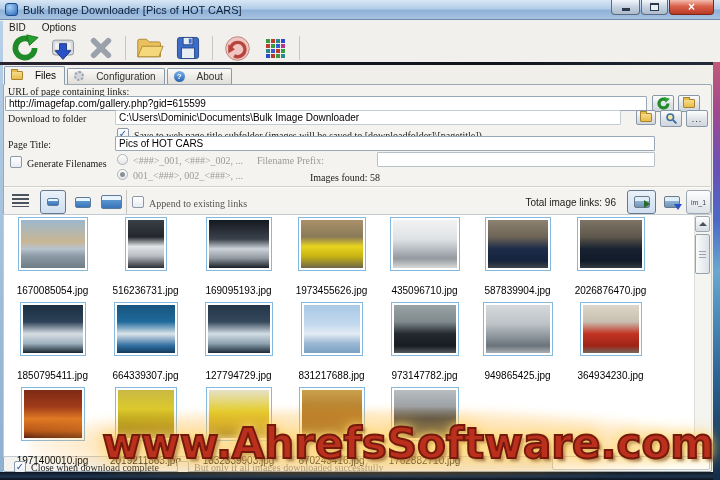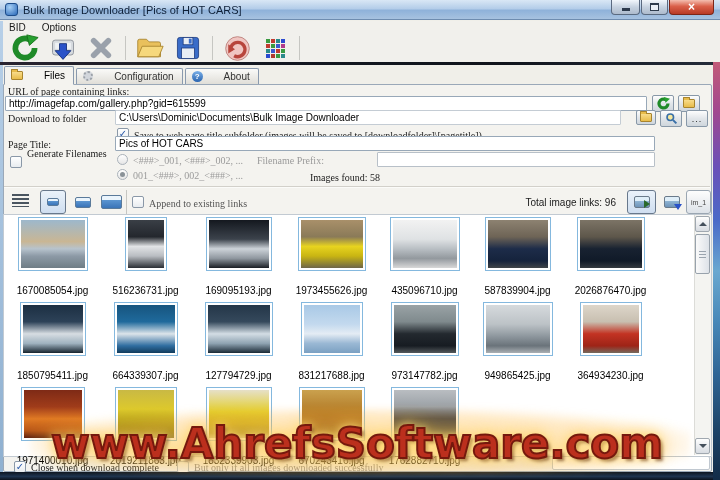--- a/index.html
+++ b/index.html
@@ -43,21 +43,21 @@
     background:linear-gradient(90deg,#2a2430,#141821 30%,#10141c 70%,#242c3a);}
   .frame-right{position:absolute;top:62px;right:0;bottom:0;width:7px;z-index:44;
     background:linear-gradient(180deg,#c25a78 0%,#a04890 12%,#6a50b8 25%,#4a6ac8 38%,#6aa8d0 50%,#4888b8 62%,#2e6494 75%,#1d4468 88%,#122c48 100%);}
   .frame-bottom{position:absolute;left:0;right:0;bottom:0;height:8px;z-index:43;
     background:linear-gradient(180deg,#0c1420,#1e3450 55%,#0a111c);}
   .win-left{position:absolute;left:0;top:21px;bottom:8px;width:3px;z-index:28;
     background:linear-gradient(180deg,#b8d0e8,#8fb0d0);}
 
   
   .tabs{position:absolute;left:4px;top:66px;display:flex;align-items:flex-end;gap:2px;z-index:7;}
-  .tab{height:16px;padding:1px 8px 2px 6px;display:flex;gap:21px;align-items:center;font-size:10px;
+  .tab{height:16px;padding:1px 8px 2px 6px;display:flex;gap:12px;align-items:center;font-size:10px;
     background:linear-gradient(#fafaf8,#e0ded8);border:1px solid #8a9aae;border-bottom:none;border-radius:2px 2px 0 0;color:#333;}
   .tab.active{height:19px;background:#f4f3ef;border-bottom:1px solid #f4f3ef;margin-bottom:-1px;color:#000;}
   .mini-folder{width:12px;height:9px;position:relative;border:1px solid #a8842e;border-radius:1px;
     background:linear-gradient(#f8dc8a,#e8bc4a);}
   .mini-folder::before{content:"";position:absolute;top:-3px;left:-1px;width:5px;height:2px;
     background:#e8bc4a;border:1px solid #a8842e;border-bottom:none;border-radius:1px 1px 0 0;}
   .mini-gear{width:10px;height:10px;border-radius:50%;border:2px dotted #9aa0a8;background:#d2d6dc;}
   .mini-about{width:11px;height:11px;border-radius:50%;background:linear-gradient(#7ab0e8,#2a64b0);
     color:#fff;font-size:8px;font-weight:bold;display:flex;align-items:center;justify-content:center;}
   .mini-about::after{content:"?";}
@@ -82,21 +82,21 @@
   .cb{position:absolute;z-index:6;width:12px;height:12px;border:1px solid #8a98a8;border-radius:2px;
     background:linear-gradient(#fff,#e8ecf0);display:flex;align-items:center;justify-content:center;
     font-size:10px;font-weight:bold;color:#2a58a8;}
   .cb.checked::after{content:"✓";margin-top:-2px;}
   .cb.disabled{border-color:#b4bcc4;background:#f4f4f2;}
   .subfolder-cb{left:117px;top:128px;}
   .subfolder-lbl{left:134px;top:130px;}
   .pagetitle-label{left:8px;top:139px;}
   .pagetitle-input{left:115px;top:136px;width:540px;}
   .genfn-cb{left:10px;top:156px;}
-  .genfn-lbl{left:27px;top:148px;}
+  .genfn-lbl{left:27px;top:158px;}
   .radio{position:absolute;z-index:6;width:11px;height:11px;border-radius:50%;border:1px solid #aab2ba;
     background:linear-gradient(#fff,#e6e6e6);}
   .radio.sel::after{content:"";display:block;width:5px;height:5px;margin:2px;border-radius:50%;background:#8a9298;}
   .radio1{left:117px;top:154px;}
   .radio1-lbl{left:133px;top:155px;color:#9a9a9a;}
   .radio2{left:117px;top:169px;}
   .radio2-lbl{left:133px;top:170px;color:#9a9a9a;}
   .prefix-lbl{left:257px;top:155px;color:#9a9a9a;}
   .prefix-input{left:377px;top:152px;width:278px;border-color:#b8c0c8;}
   .imagesfound{left:310px;top:172px;color:#1a1a1a;}
@@ -158,21 +158,21 @@
   .close-cb{left:14px;top:461px;}
   .close-lbl{left:31px;top:462px;}
   .cond-cb{left:177px;top:461px;}
   .cond-lbl{left:194px;top:462px;color:#8a8a8a;}
   .status-box{position:absolute;left:552px;top:456px;width:158px;height:14px;background:#fff;
     border:1px solid #c0c8d0;border-radius:2px;z-index:6;}
 
   
   .wm-glow{position:absolute;left:30px;right:30px;top:408px;height:66px;z-index:48;filter:blur(3px);
     background:radial-gradient(ellipse at 50% 55%,rgba(255,205,95,.60),rgba(255,180,60,.28) 58%,transparent 78%);}
-  .wm-text{position:absolute;left:0;right:6px;top:419px;text-align:center;z-index:49;
+  .wm-text{position:absolute;left:0;right:6px;top:419px;text-align:right;z-index:49;
     font-family:"DejaVu Sans",sans-serif;font-size:42px;font-weight:bold;color:#bb2f1d;
     -webkit-text-stroke:2px #75190d;
     text-shadow:0 0 8px #ffdf7e,0 0 18px #ffc84e,3px 3px 3px rgba(60,10,5,.65);}
 
   svg{display:block;}
 </style>
 </head>
 <body>
 
 <div class="titlebar">

